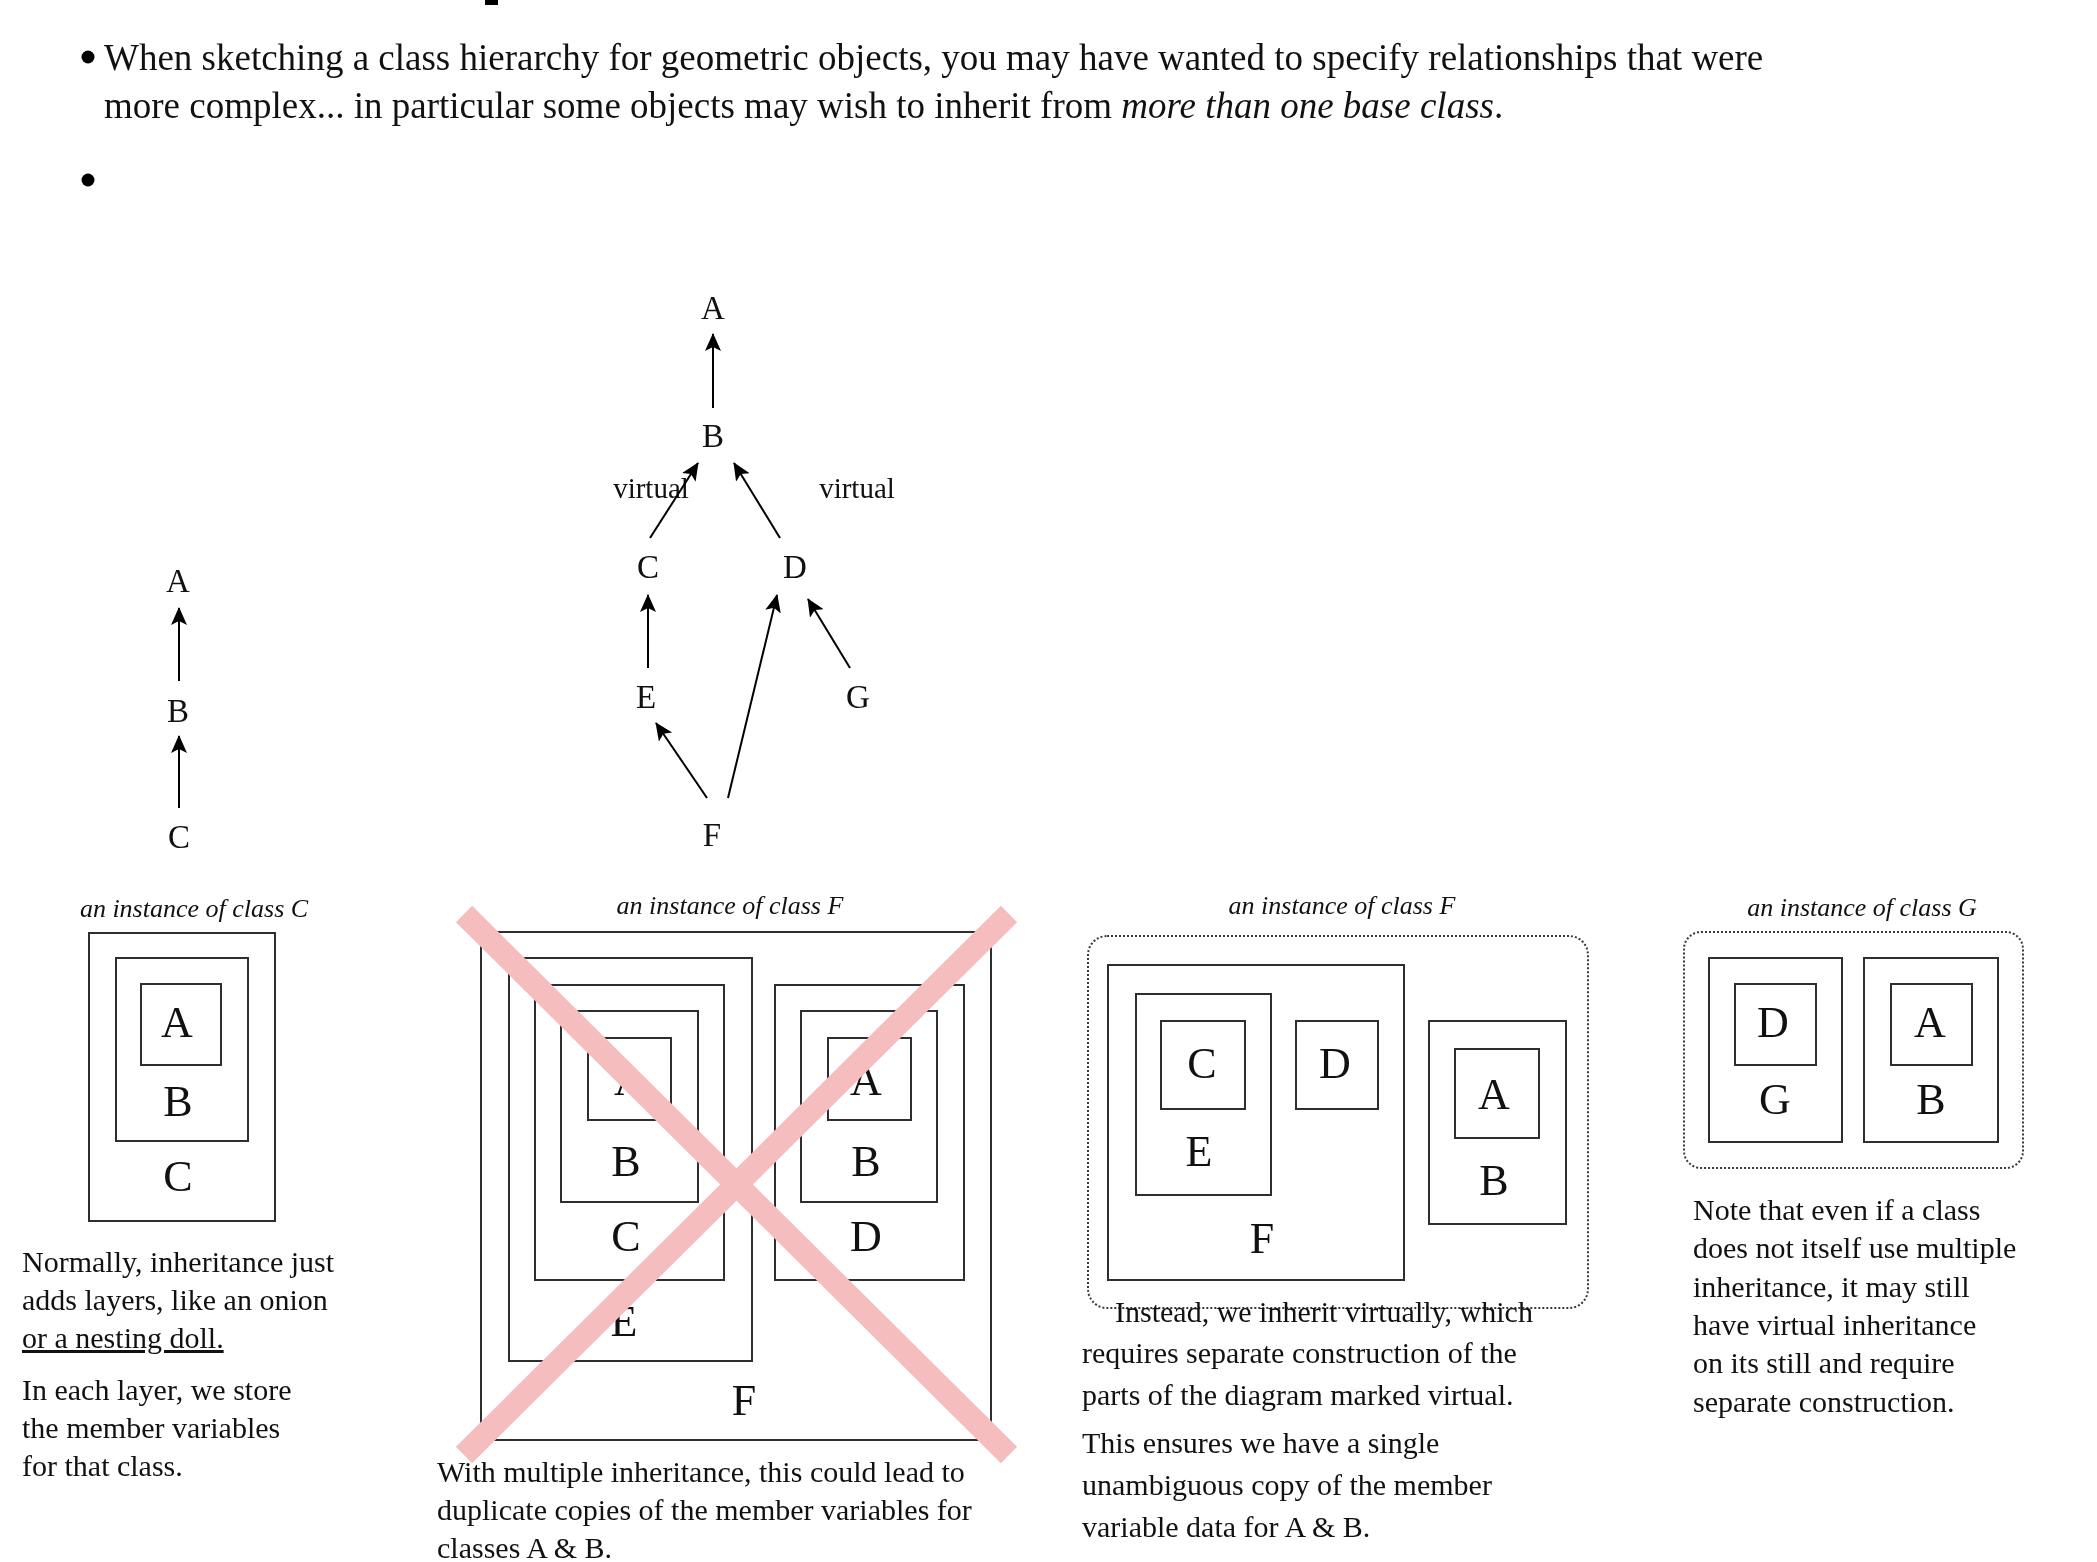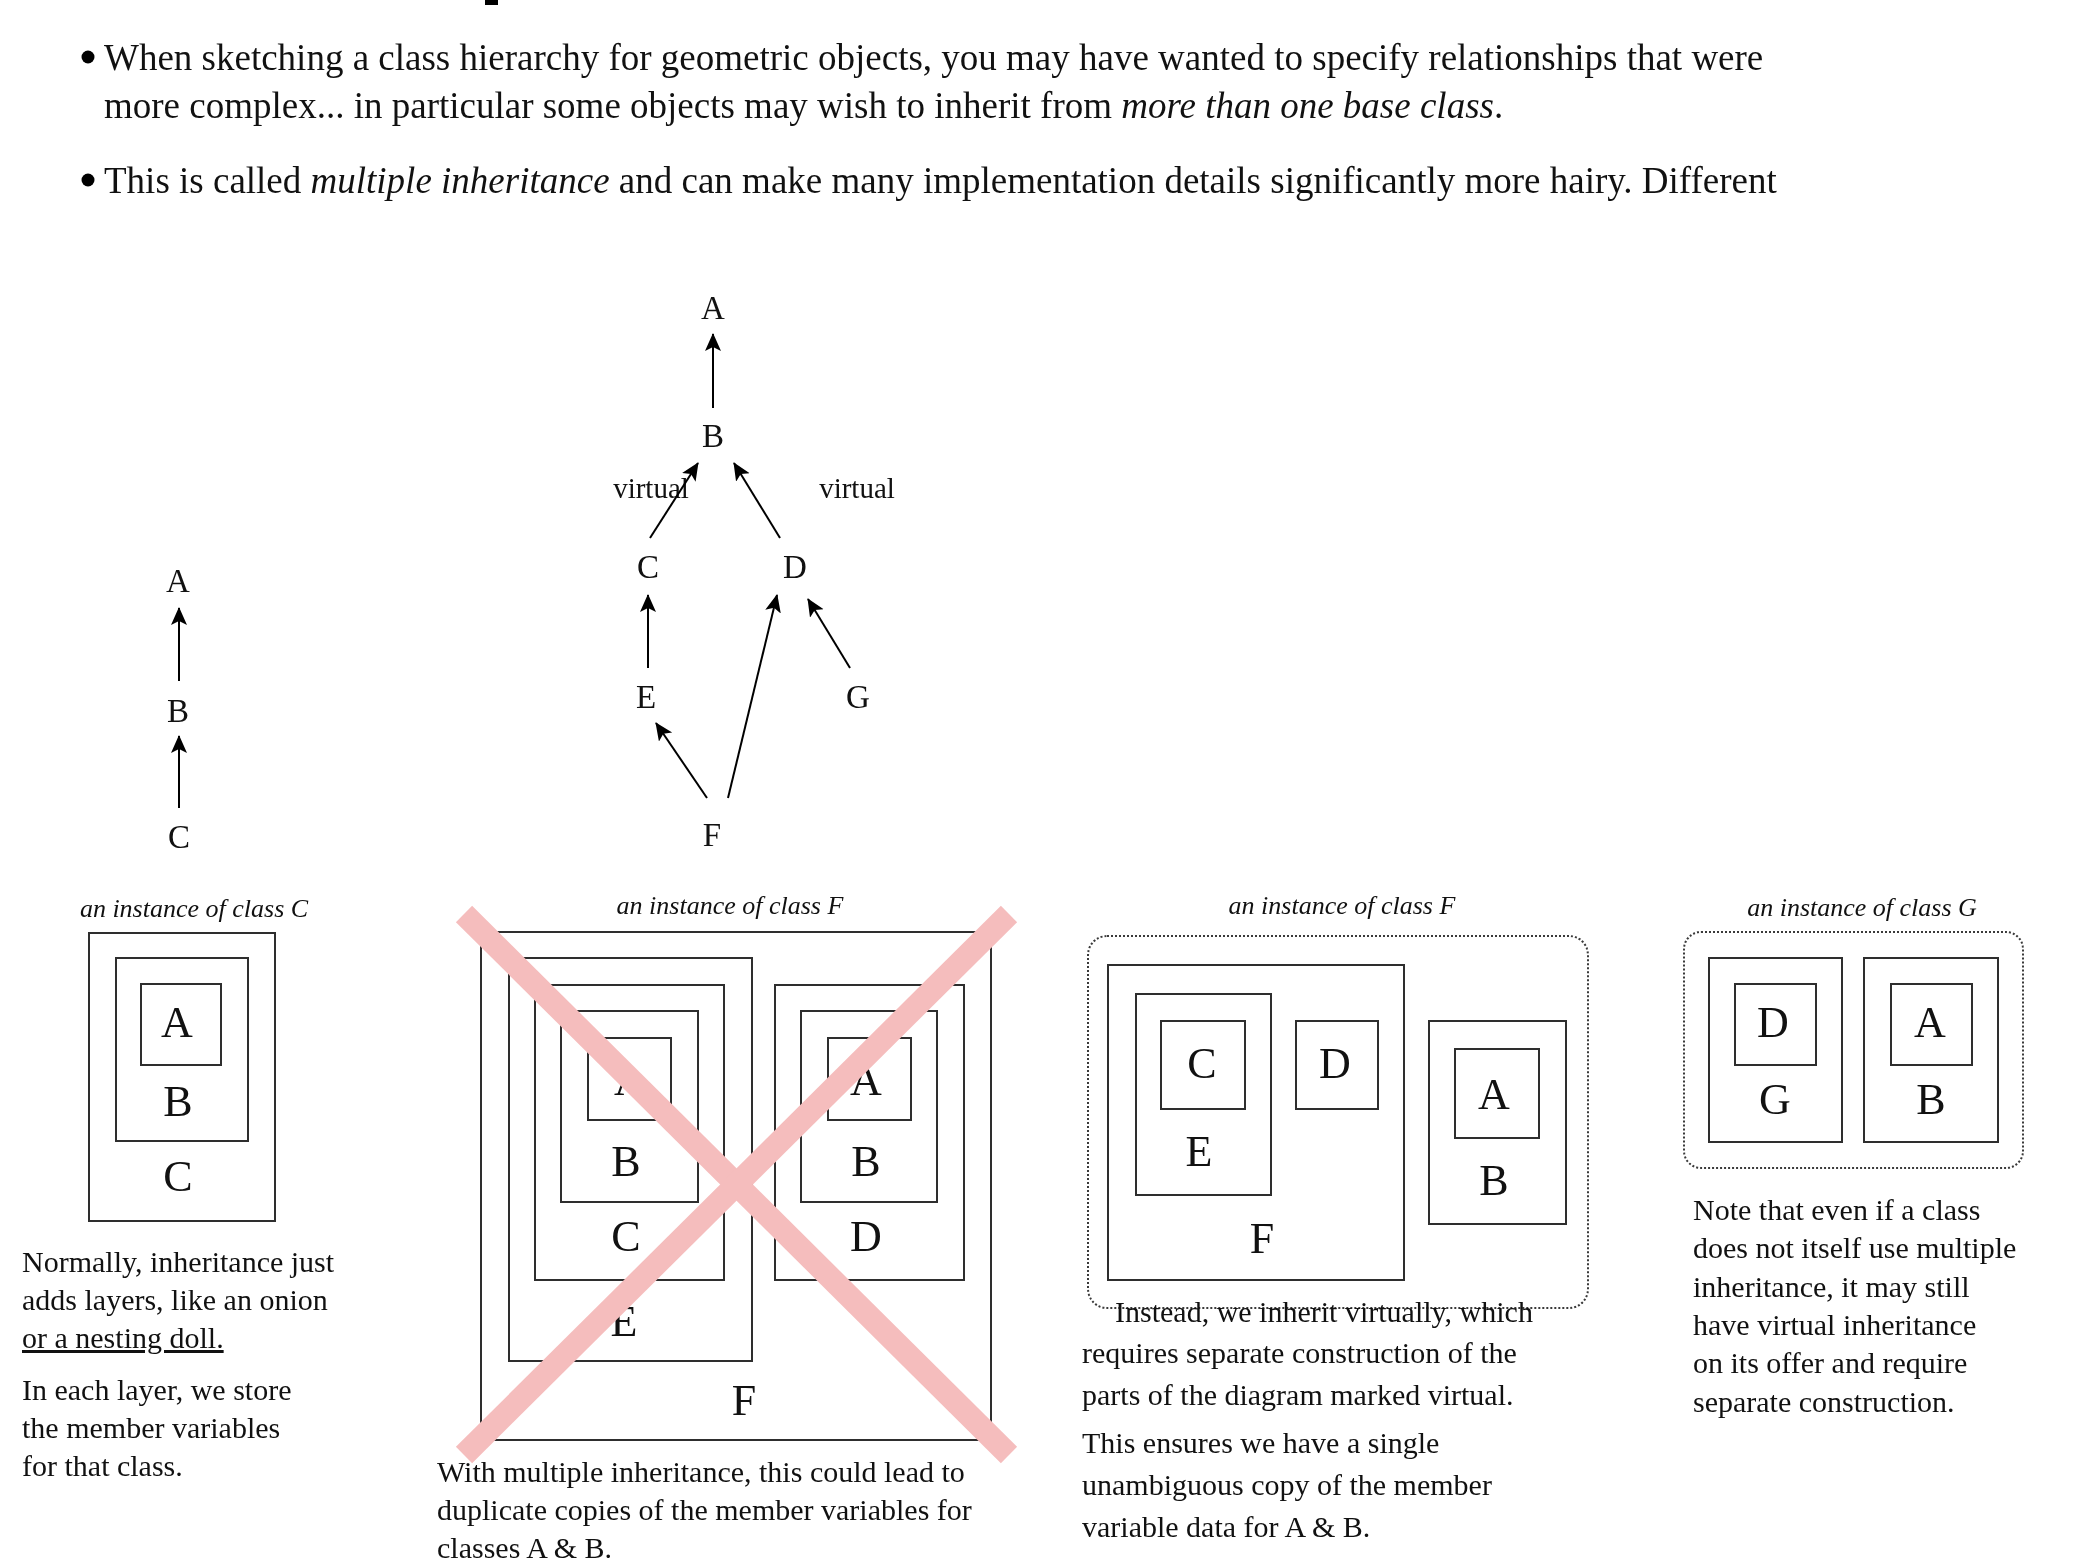--- a/index.html
+++ b/index.html
@@ -26,21 +26,20 @@
 
 <div id="canvas">
 
   <div id="title-frag"></div>
 
   <div class="dot" style="left:88px;top:57px;"></div>
   <div class="vctr bl" style="left:104px;top:57px;">When sketching a class hierarchy for geometric objects, you may have wanted to specify relationships that were</div>
   <div class="vctr bl" style="left:104px;top:105px;"><span>more complex... in particular some objects may wish to inherit from </span><em>more than one base class</em><span>.</span></div>
 
   <div class="dot" style="left:88px;top:180px;"></div>
-  <div class="vctr bl" style="left:104px;top:180px;"><span>This is called </span><em>multiple inheritance</em><span> and can make many implementation details significantly more hairy. Different</span></div>
 
   <div class="ctr hl" style="left:178px;top:581px;">A</div>
   <div class="ctr hl" style="left:178px;top:711px;">B</div>
   <div class="ctr hl" style="left:179px;top:837px;">C</div>
 
   <div class="ctr hl" style="left:713px;top:308px;">A</div>
   <div class="ctr hl" style="left:713px;top:436px;">B</div>
   <div class="ctr vlabel" style="left:619px;top:488px;">virtual</div>
   <div class="ctr vlabel" style="left:825px;top:488px;">virtual</div>
   <div class="ctr hl" style="left:648px;top:567px;">C</div>
@@ -116,21 +115,21 @@
   <div class="vctr cap" style="left:1082px;top:1353px;">requires separate construction of the</div>
   <div class="vctr cap" style="left:1082px;top:1395px;">parts of the diagram marked virtual.</div>
   <div class="vctr cap" style="left:1082px;top:1443px;">This ensures we have a single</div>
   <div class="vctr cap" style="left:1082px;top:1485px;">unambiguous copy of the member</div>
   <div class="vctr cap" style="left:1082px;top:1527px;">variable data for A &amp; B.</div>
 
   <div class="vctr cap" style="left:1693px;top:1210px;">Note that even if a class</div>
   <div class="vctr cap" style="left:1693px;top:1248px;text-align:right;">does not itself use multiple</div>
   <div class="vctr cap" style="left:1693px;top:1287px;">inheritance, it may still</div>
   <div class="vctr cap" style="left:1693px;top:1325px;">have virtual inheritance</div>
-  <div class="vctr cap" style="left:1693px;top:1363px;">on its offer and require</div>
+  <div class="vctr cap" style="left:1693px;top:1363px;">on its still and require</div>
   <div class="vctr cap" style="left:1693px;top:1402px;">separate construction.</div>
 
   <svg id="overlay" width="2097" height="1562" viewBox="0 0 2097 1562">
     <defs>
       <marker id="ah" markerUnits="userSpaceOnUse" markerWidth="22" markerHeight="18" refX="17" refY="8" orient="auto">
         <path d="M0,0 L18,8 L0,16 L4,8 Z" fill="#000"></path>
       </marker>
     </defs>
 
     <line x1="179" y1="681" x2="179" y2="608" stroke="#000" stroke-width="2" marker-end="url(#ah)"></line>

